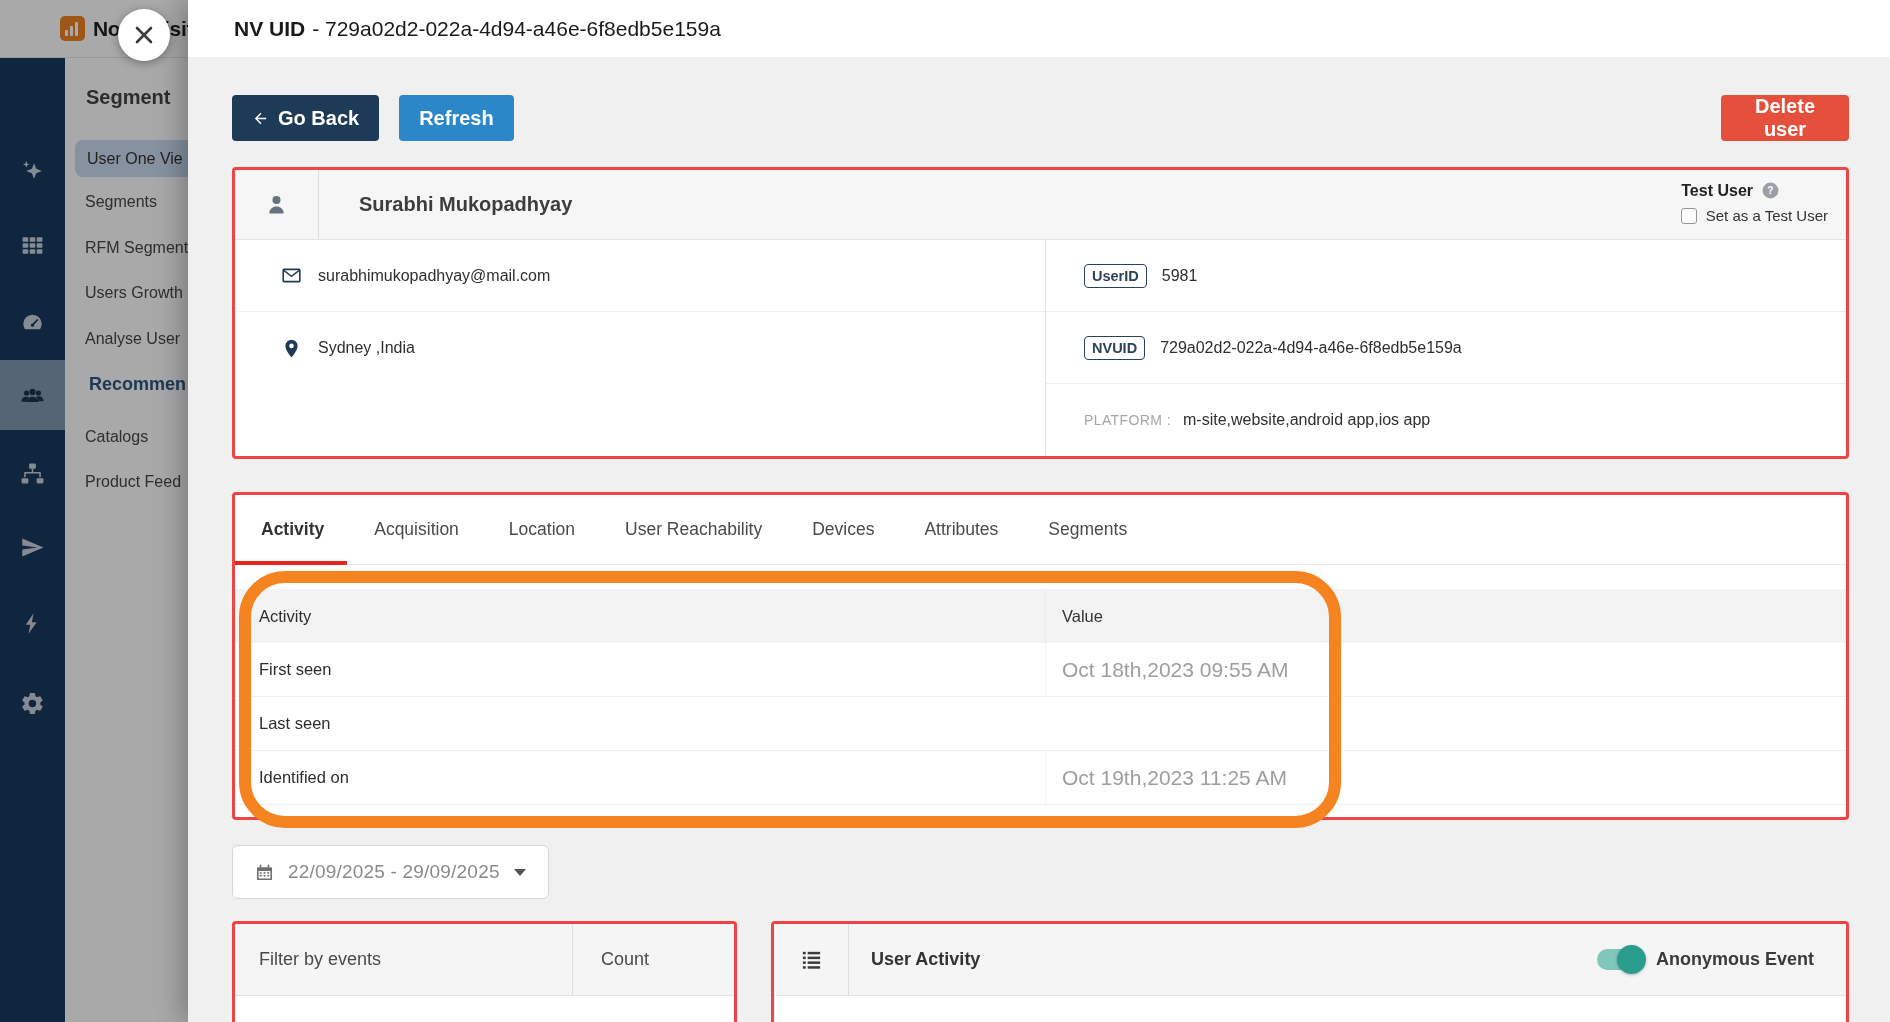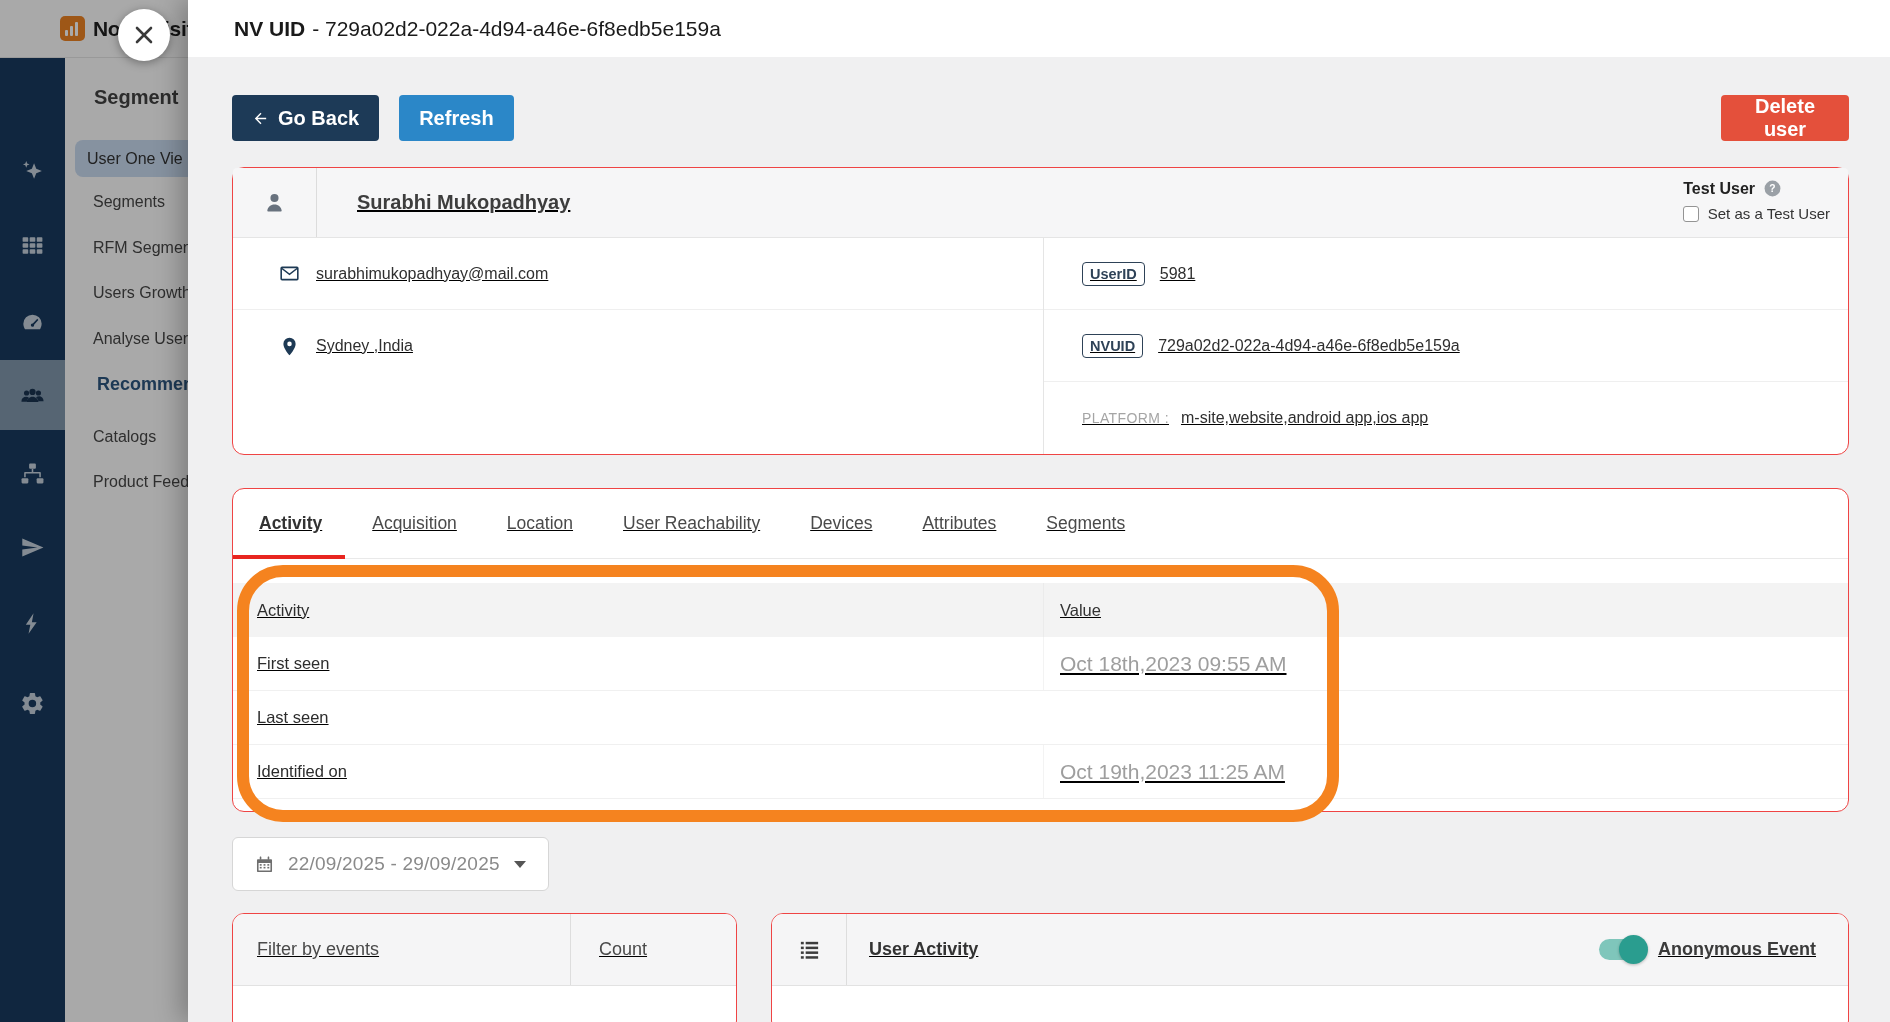--- a/index.html
+++ b/index.html
@@ -16,23 +16,23 @@
   .logo-mark i:nth-child(2){ left:10px; height:10px; }
   .logo-mark i:nth-child(3){ left:15px; height:14px; }
   .logo-text { margin-left:8px; font-size:21px; font-weight:bold; color:#1c1c1c; letter-spacing:-0.3px; white-space:nowrap; }
 
   .nav-rail { position:absolute; left:0; top:58px; width:65px; height:964px; background:#14365c; z-index:1; }
   .rail-item { position:absolute; left:0; width:65px; height:70px; display:flex; align-items:center; justify-content:center; color:#c6d2de; }
   .rail-item svg { width:25px; height:25px; fill:currentColor; }
   .rail-item.active { background:#8097ad; color:#16304e; }
 
   .side-menu { position:absolute; left:65px; top:58px; width:123px; height:964px; background:#ffffff; z-index:1; overflow:hidden; }
-  .sm-abs { position:absolute; white-space:nowrap;margin-left:8px; }
+  .sm-abs { position:absolute; white-space:nowrap; }
   .sm-title { left:21px; top:28px; font-size:20px; font-weight:bold; color:#3f3f3f; }
-  .sm-pill { left:2px; top:82px; width:135px; height:37px; background:#c9dcf2; border-radius:8px; display:flex; align-items:center; padding-left:12px; font-size:16px; color:#2f2f2f; }
+  .sm-pill { left:10px; top:82px; width:135px; height:37px; background:#c9dcf2; border-radius:8px; display:flex; align-items:center; padding-left:12px; font-size:16px; color:#2f2f2f; }
   .sm-item { left:20px; font-size:16px; color:#444; height:24px; line-height:24px; }
   .sm-sec2 { left:24px; top:316px; font-size:18px; font-weight:bold; color:#29547e; }
 
   .dim-overlay { position:absolute; inset:0; background:rgba(10,10,10,0.35); z-index:5; }
 
   
   .close-btn { position:absolute; left:118px; top:9px; width:52px; height:52px; border-radius:50%; background:#fff;
     z-index:20; display:flex; align-items:center; justify-content:center; box-shadow:0 2px 10px rgba(0,0,0,0.35); cursor:pointer; }
   .close-btn svg { width:22px; height:22px; stroke:#3a3a3a; stroke-width:2.6; stroke-linecap:round; }
 
@@ -44,21 +44,21 @@
   .modal-title .ts { font-weight:normal; margin-left:7px; }
   .modal-body { flex:1; background:#f0f0f1; padding:38px 41px 0 44px; position:relative; overflow:visible; }
 
   .toolbar { display:flex; align-items:center; margin-bottom:26px; }
   .btn { border:none; border-radius:4px; height:46px; font-family:"Liberation Sans",sans-serif; font-size:20px; font-weight:bold; color:#fff; cursor:pointer; display:inline-flex; align-items:center; justify-content:center; padding:0 20px; }
   .btn-goback { background:#1d3a57; }
   .btn-goback svg { width:17px; height:17px; fill:#fff; margin-right:9px; }
   .btn-refresh { background:#2b87c8; margin-left:20px; }
   .btn-delete { background:#e4503b; margin-left:auto; width:128px; }
 
-  .card { background:#fff; border:1px solid #ef4444; border-radius:12px;text-decoration:underline; }
+  .card { background:#fff; border:3px solid #ef4444; border-radius:4px; }
 
   
   .user-card { margin-bottom:33px; }
   .uc-header { height:70px; background:#f6f6f7; border-bottom:1px solid #e5e5e5; display:flex; align-items:stretch; position:relative; border-radius:4px 4px 0 0; }
   .uc-avatar { width:84px; flex:none; display:flex; align-items:center; justify-content:center; border-right:1px solid #dcdcdc; color:#68727e; }
   .uc-avatar svg { width:27px; height:27px; fill:currentColor; }
   .uc-name { display:flex; align-items:center; padding-left:40px; font-size:20px; font-weight:bold; color:#3d3d3d; }
   .uc-test { position:absolute; right:10px; top:7px; display:flex; flex-direction:column; align-items:flex-end; }
   .tu-row1 { display:flex; align-items:center; gap:8px; margin-right:56px; font-size:16px; font-weight:bold; color:#222; height:27px;margin-left:44px; }
   .tu-row1 svg { width:19px; height:19px; }

